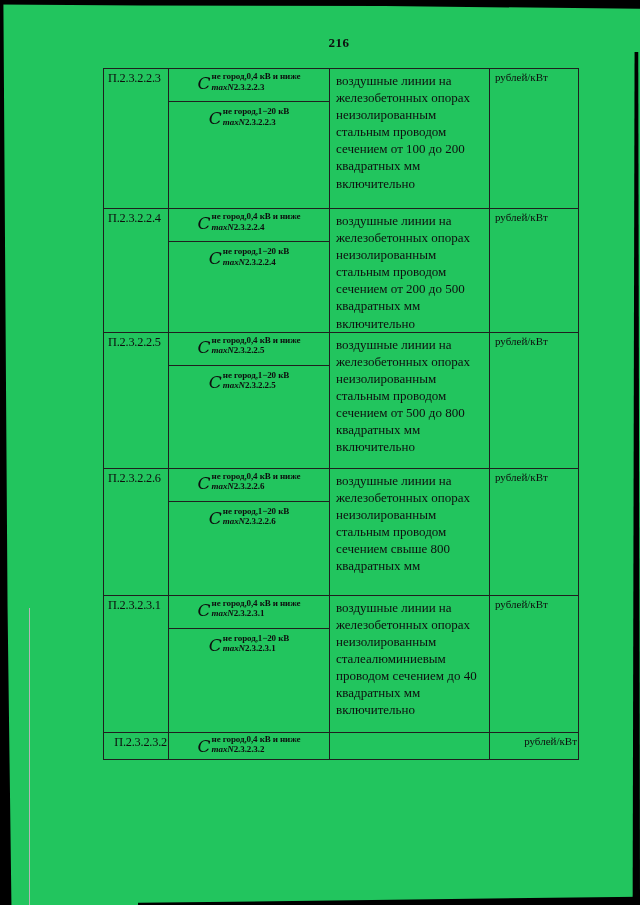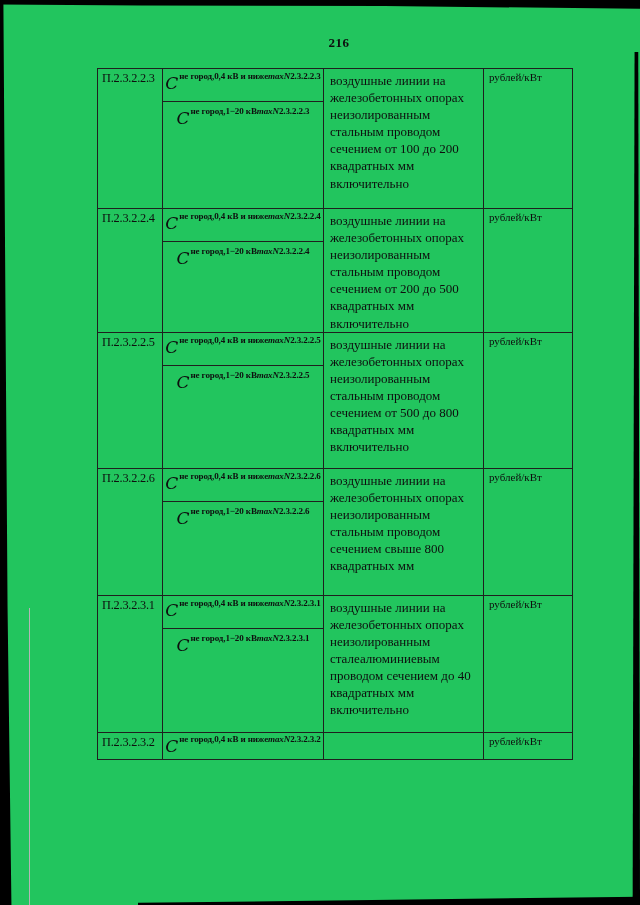--- a/index.html
+++ b/index.html
@@ -18,41 +18,41 @@
   .art-bottom{left:138px;bottom:0;width:502px;height:9px;
     clip-path:polygon(0 76%,100% 8%,100% 100%,0 100%);}
   .art-line{position:absolute;left:29px;top:608px;width:1px;height:297px;background:#b5b5b5;}
   
   .page-number{
     position:absolute;top:35px;left:323px;width:32px;text-align:center;
     font-size:13px;font-weight:700;letter-spacing:0.5px;
   }
   
   .doc-table{
-    position:absolute;left:97px;top:68px;width:475px;
+    position:absolute;left:103px;top:68px;width:475px;
     border-collapse:collapse;table-layout:fixed;border-radius:11px;
   }
   .doc-table td{
     border:1.4px solid #1f1f1f;vertical-align:top;padding:0;
     overflow:hidden;
   }
   tr.r0{height:140px;} tr.r1{height:116px;} tr.r2{height:136px;}
-  tr.r3{height:127px;} tr.r4{height:137px;} tr.r5{height:27px;}
+  tr.r3{height:127px;} tr.r4{height:137px;} tr.r5{height:27px;text-align:right;}
   td.code{padding:2px 1px 0 4px;font-size:12.3px;letter-spacing:-0.2px;white-space:nowrap;}
   td.desc{padding:3px 5px 0 6px;font-size:13px;line-height:17.1px;}
   td.unit{padding:2px 1px 0 5px;font-size:11px;white-space:nowrap;}
   td.fcell{padding:0;}
   .fpart{display:flex;justify-content:center;align-items:flex-start;}
   .fpart-top{height:33px;border-bottom:1.4px solid #1f1f1f;padding-top:2px;box-sizing:border-box;}
   .fpart-bot{padding-top:4px;}
   .fpart-single{padding-top:1px;}
   
   .formula{display:inline-flex;align-items:flex-start;}
   .fC{font-family:"DejaVu Serif",serif;font-style:italic;font-size:17px;line-height:1;margin-top:4px;}
-  .fscripts{display:inline-flex;flex-direction:row;margin-left:1px;align-items:flex-start;}
+  .fscripts{display:inline-flex;flex-direction:column;margin-left:1px;align-items:flex-start;}
   .fsup,.fsub{font-size:9px;font-weight:700;line-height:10.5px;white-space:nowrap;
     font-family:"Liberation Serif",serif;letter-spacing:-0.1px;}
   .fsub i{font-style:italic;font-family:Liberation Serif, serif;}
 </style>
 </head>
 <body>
 
 <div class="page">
 
   <div class="art art-top"></div>

